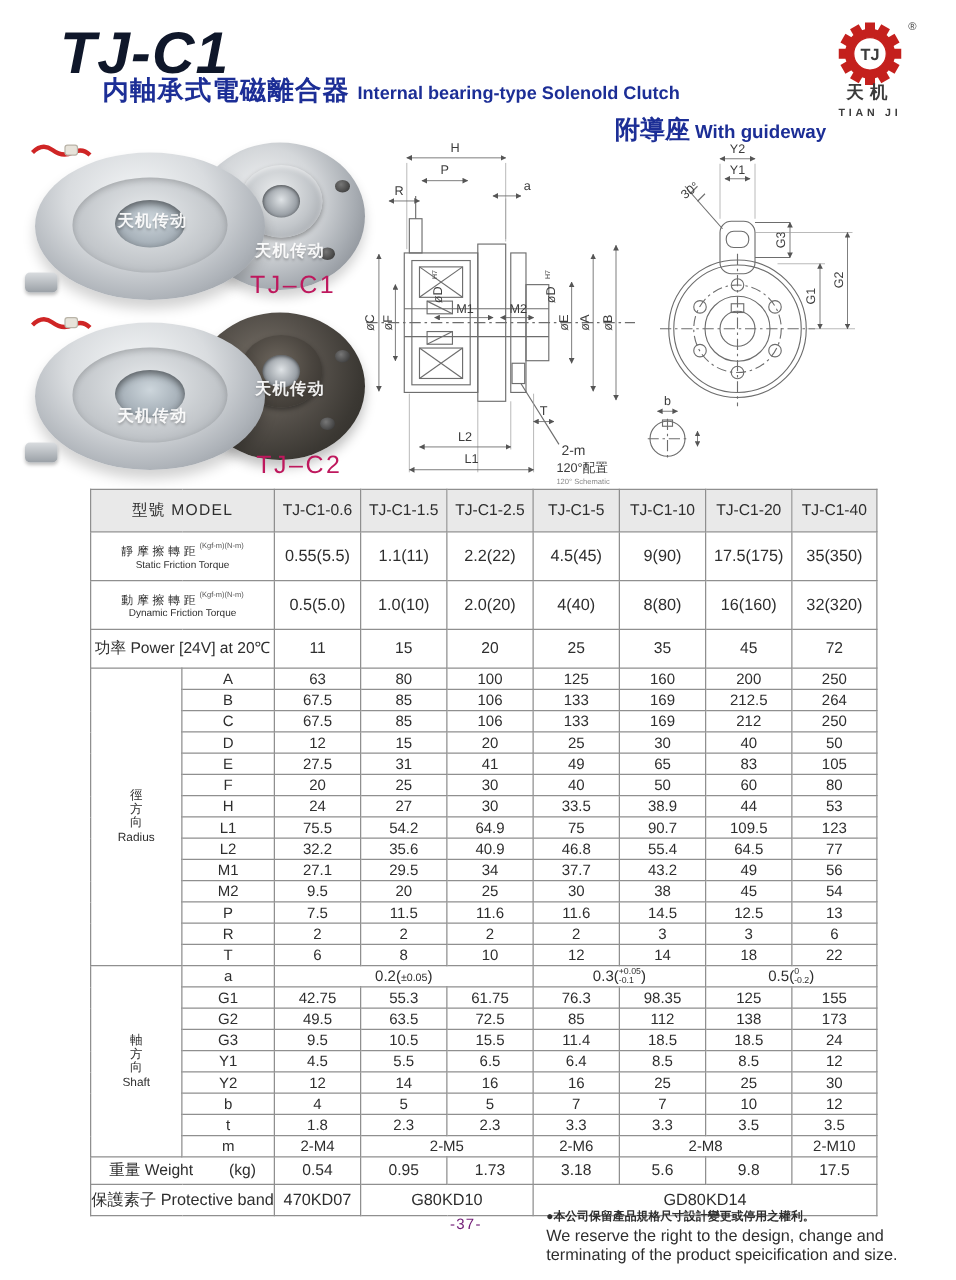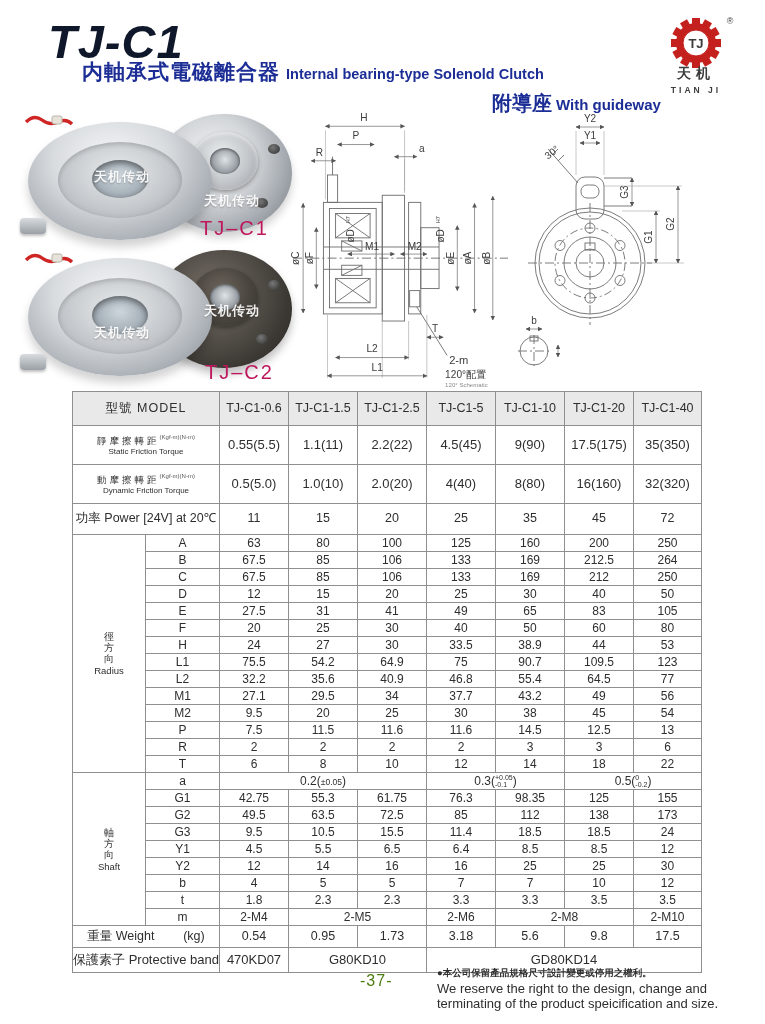--- a/index.html
+++ b/index.html
@@ -85,21 +85,21 @@
   .tol-one{font-size:8.5px;}
   .tolstack{display:inline-flex;flex-direction:column;font-size:7px;line-height:7.5px;
       vertical-align:middle;text-align:left;}
   tr.r-weight td{height:21px;font-size:12.5px;}
   td.c-wlabel{font-size:10.5px;}
   .wl{display:flex;justify-content:space-around;align-items:flex-end;}
   tr.r-prot td{height:24px;font-size:13px;}
   td.c-plabel{font-size:10px;}
 
   
-  .pageno{left:360px;top:972px;font-size:16px;color:#4d7c0f;letter-spacing:1px;}
+  .pageno{left:360px;top:972px;font-size:12px;color:#701a75;letter-spacing:1px;}
   .footnote{left:437px;top:967px;width:320px;color:#2e2e2e;}
   .fn-zh{font-size:9.5px;font-weight:bold;}
   .fn-en{font-size:13px;margin-top:1px;}
 </style>
 </head>
 <body>
 
 <div id="page">
 
   <div class="abs model-code">TJ-C1</div>

